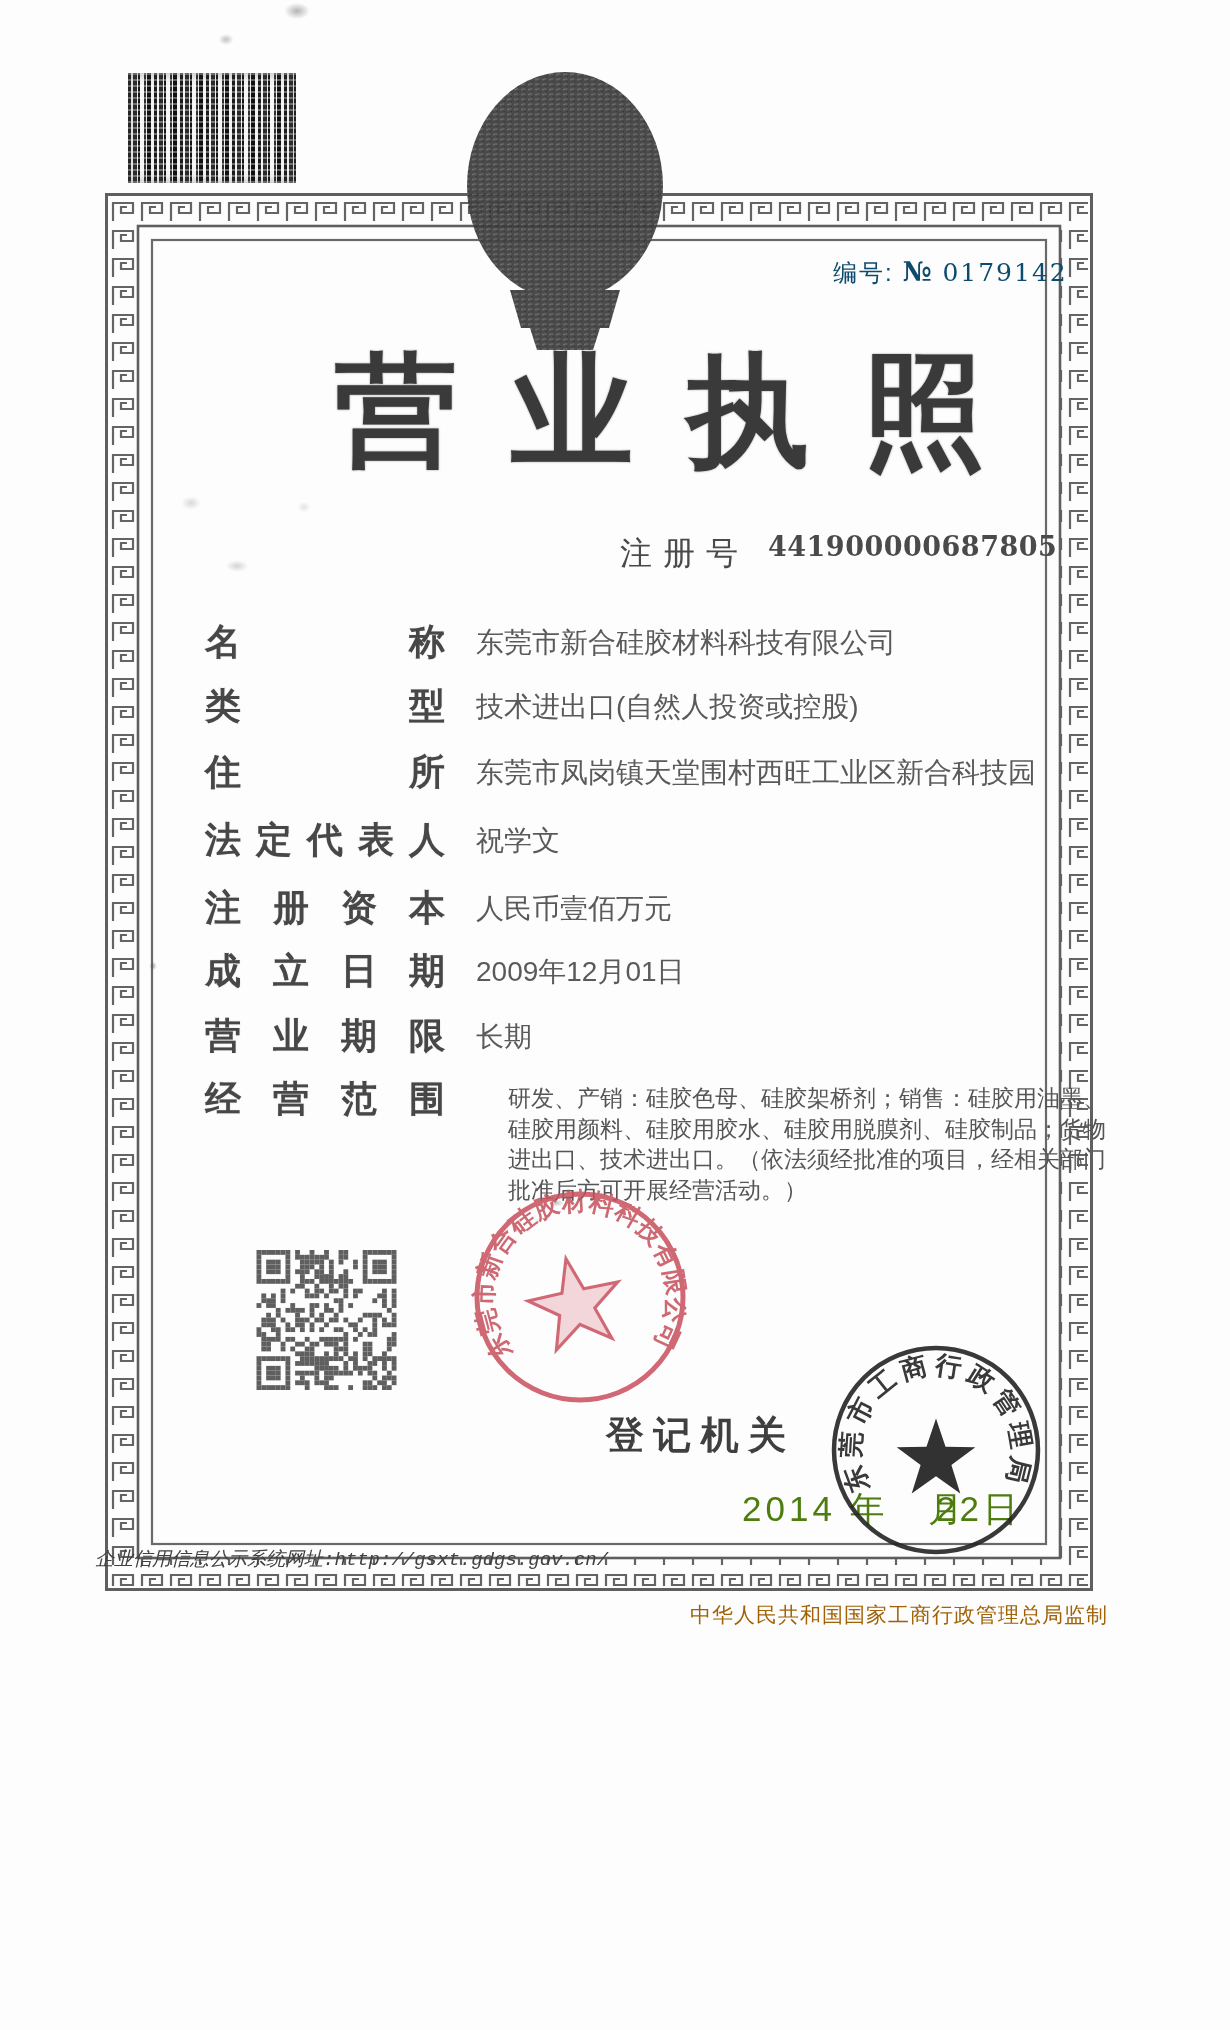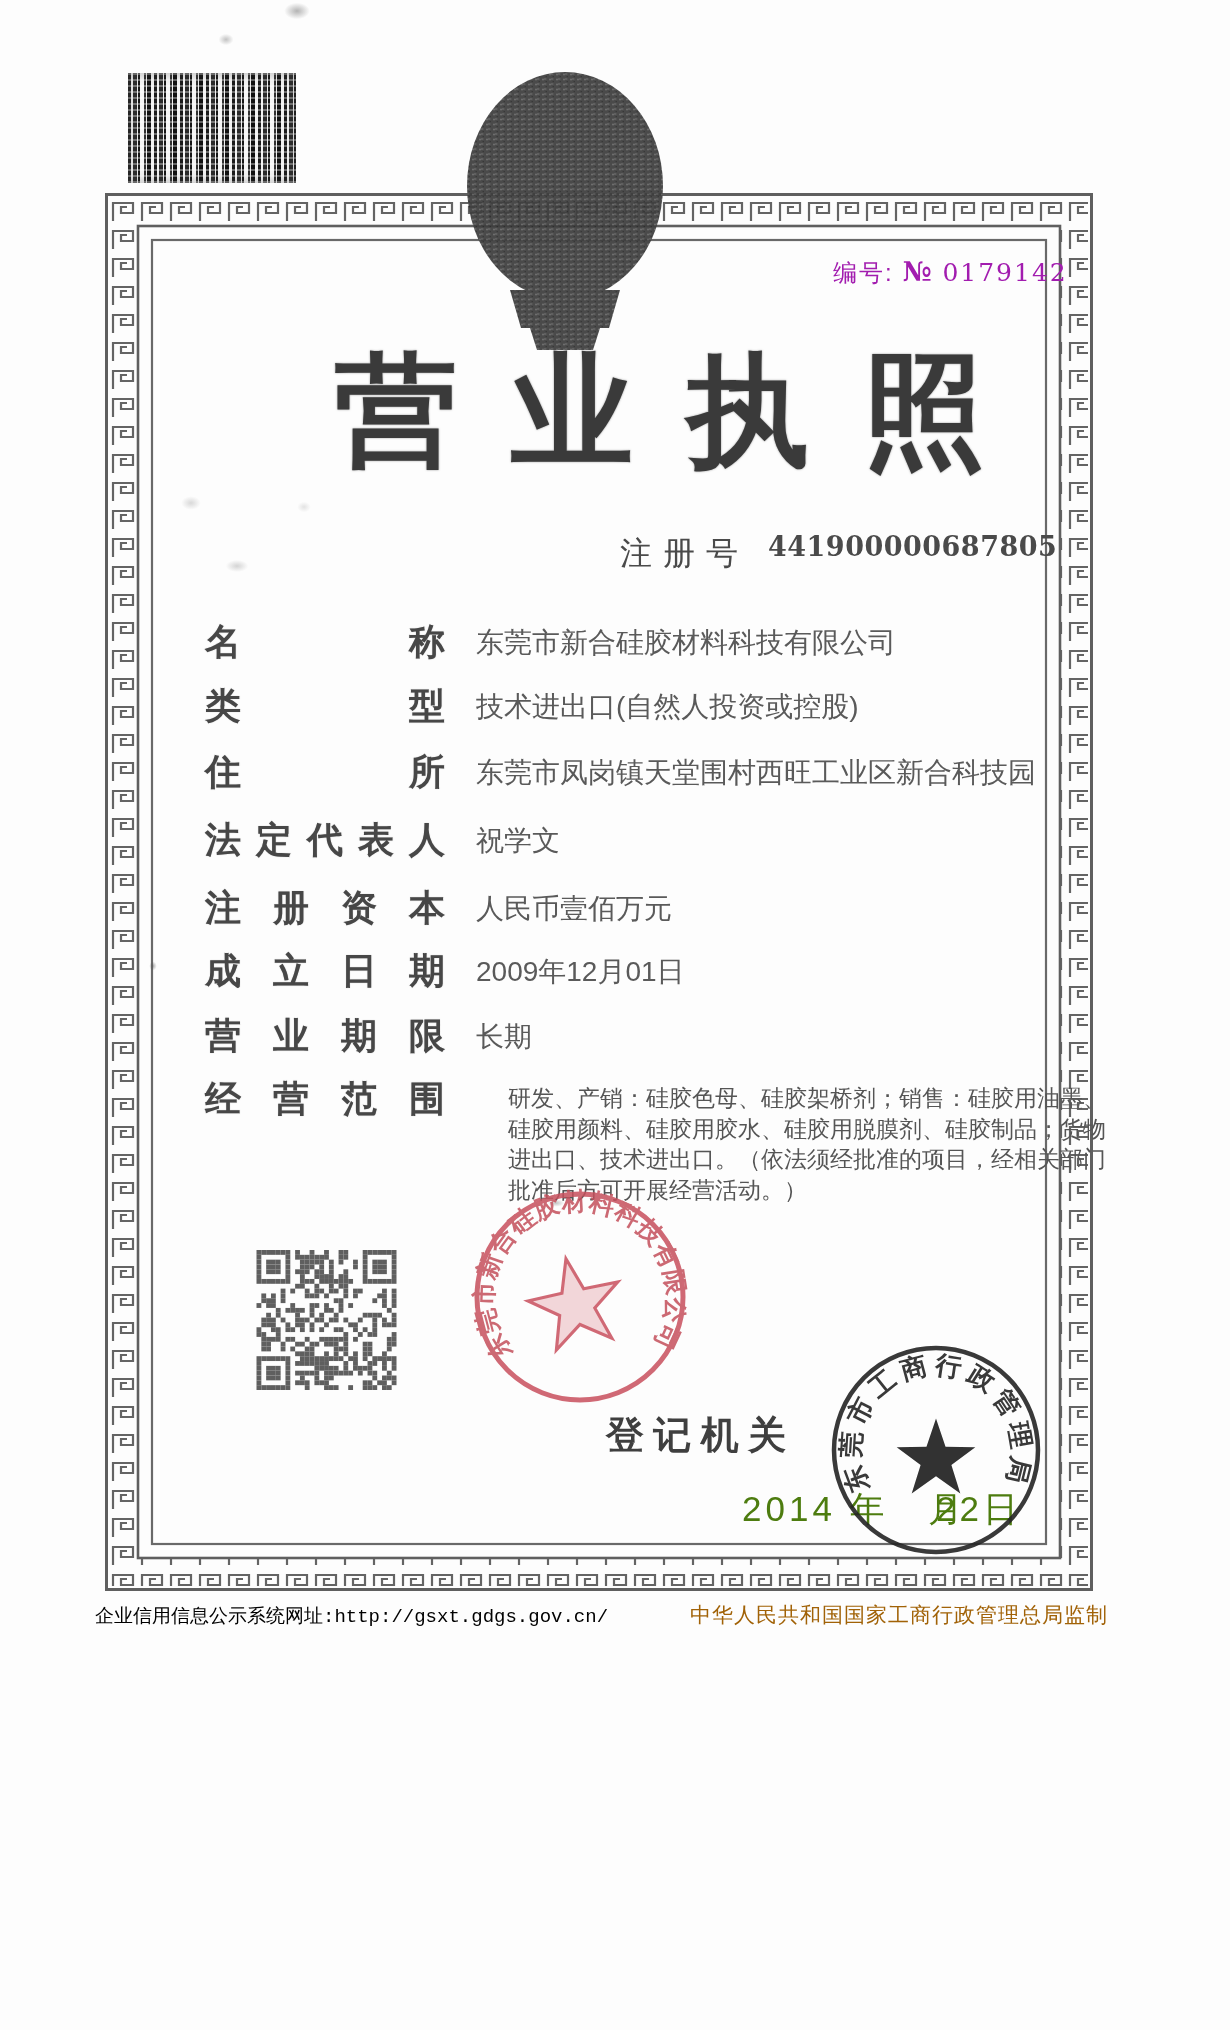--- a/index.html
+++ b/index.html
@@ -15,21 +15,21 @@
     position:absolute;left:128px;top:73px;width:168px;height:110px;z-index:3;
     background:
       repeating-linear-gradient(0deg, rgba(255,255,255,.35) 0 2px, rgba(255,255,255,0) 2px 6px),
       repeating-linear-gradient(90deg,
         #1b1b1b 0 3px, #f2f2f2 3px 5px, #2a2a2a 5px 9px, #ededed 9px 10px,
         #161616 10px 12px, #f4f4f4 12px 16px, #303030 16px 18px, #efefef 18px 19px,
         #101010 19px 23px, #f1f1f1 23px 26px);
     box-shadow:inset 0 0 12px rgba(80,80,80,.45);
   }
   
-  .serial{position:absolute;left:833px;top:256px;z-index:4;font-size:24px;color:#a21caf;letter-spacing:2px;}
+  .serial{position:absolute;left:833px;top:256px;z-index:4;font-size:24px;color:#0c4a6e;letter-spacing:2px;}
   .serial .no{font-family:"DejaVu Serif",serif;font-weight:bold;font-size:27px;}
   .serial .digits{font-family:"DejaVu Serif",serif;font-size:25px;font-weight:normal;letter-spacing:2px;}
   
   .cert-title{
     position:absolute;left:335px;top:338px;width:650px;height:150px;z-index:4;
     display:flex;justify-content:space-between;align-items:center;
     font-size:122px;font-weight:bold;color:#3a3a3a;
     text-shadow:0 0 2px rgba(90,90,90,.7);
   }
   
@@ -46,22 +46,22 @@
   
   .qr{position:absolute;left:253px;top:1250px;z-index:4;opacity:.88;}
   
   .red-seal{position:absolute;left:462px;top:1182px;z-index:6;opacity:.85;}
   .black-seal{position:absolute;left:826px;top:1340px;z-index:7;opacity:.9;}
   
   .registrar{position:absolute;left:606px;top:1410px;width:180px;display:flex;justify-content:space-between;
     font-size:38px;font-weight:600;color:#3f3f3f;z-index:4;}
   .date-part{position:absolute;top:1486px;font-size:35px;color:#4d7c0f;z-index:4;letter-spacing:4px;}
   
-  .footer-left{position:absolute;left:95px;top:1603px;font-family:"Liberation Mono",monospace;
-    font-size:19px;color:#000000;z-index:4;}
+  .footer-left{position:absolute;left:95px;top:1546px;font-family:"Liberation Mono",monospace;
+    font-size:19px;color:#404040;z-index:4;font-style:italic;}
   .footer-right{position:absolute;left:690px;top:1601px;font-size:21px;color:#a16207;letter-spacing:1px;z-index:4;}
   svg text{font-family:"Liberation Sans",sans-serif;}
 </style>
 </head>
 <body>
 
 <div class="smudge" style="left:280px;top:0;width:34px;height:22px;opacity:.5;"></div>
 <div class="smudge" style="left:216px;top:32px;width:20px;height:15px;opacity:.4;"></div>
 <div class="smudge" style="left:178px;top:494px;width:26px;height:18px;opacity:.25;"></div>
 <div class="smudge" style="left:295px;top:500px;width:18px;height:14px;opacity:.18;"></div>

